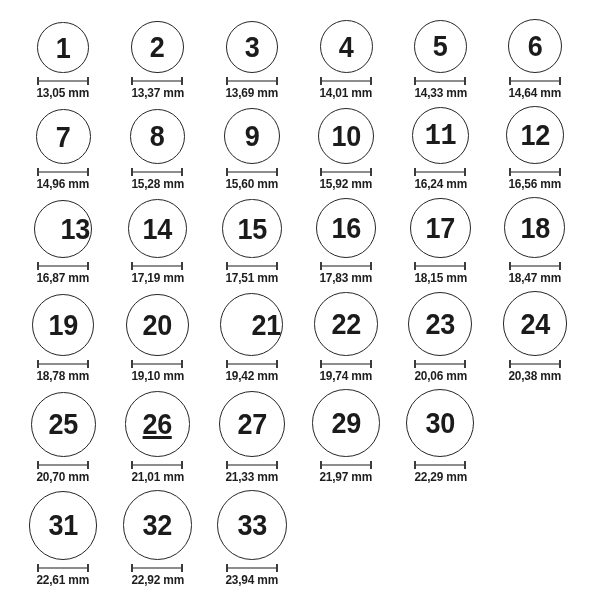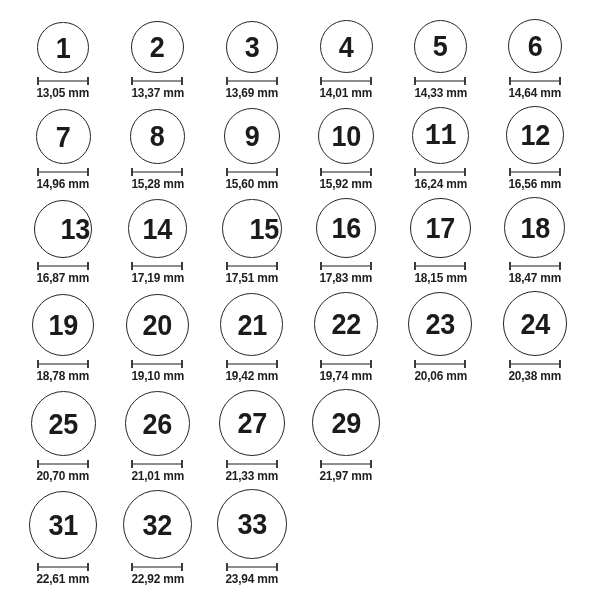--- a/index.html
+++ b/index.html
@@ -182,21 +182,21 @@
     <div class="mm-label">16,87 mm</div>
   </div>
         <div class="cell">
     <div class="circle" style="width: 58.9px; height: 58.9px;">
       <span class="num">14</span>
     </div>
     <div class="mline"></div>
     <div class="mm-label">17,19 mm</div>
   </div>
         <div class="cell">
-    <div class="circle" style="width: 59.5px; height: 59.5px; justify-content: flex-end;">
+    <div class="circle" style="width: 59.5px; height: 59.5px;">
       <span class="num">15</span>
     </div>
     <div class="mline"></div>
     <div class="mm-label">17,51 mm</div>
   </div>
         <div class="cell">
     <div class="circle" style="width: 60.1px; height: 60.1px;">
       <span class="num">16</span>
     </div>
     <div class="mline"></div>
@@ -226,21 +226,21 @@
     <div class="mm-label">18,78 mm</div>
   </div>
         <div class="cell">
     <div class="circle" style="width: 62.3px; height: 62.3px;">
       <span class="num">20</span>
     </div>
     <div class="mline"></div>
     <div class="mm-label">19,10 mm</div>
   </div>
         <div class="cell">
-    <div class="circle" style="width: 62.9px; height: 62.9px;">
+    <div class="circle" style="width: 62.9px; height: 62.9px; justify-content: flex-end;">
       <span class="num">21</span>
     </div>
     <div class="mline"></div>
     <div class="mm-label">19,42 mm</div>
   </div>
         <div class="cell">
     <div class="circle" style="width: 63.5px; height: 63.5px;">
       <span class="num">22</span>
     </div>
     <div class="mline"></div>
@@ -263,39 +263,46 @@
       </div>
       <div class="row">
         <div class="cell">
     <div class="circle" style="width: 65.2px; height: 65.2px; text-align: center;">
       <span class="num">25</span>
     </div>
     <div class="mline"></div>
     <div class="mm-label">20,70 mm</div>
   </div>
         <div class="cell">
-    <div class="circle" style="width: 65.8px; height: 65.8px;">
+    <div class="circle" style="width: 65.8px; height: 65.8px; text-decoration: underline;">
       <span class="num">26</span>
     </div>
     <div class="mline"></div>
     <div class="mm-label">21,01 mm</div>
   </div>
         <div class="cell">
     <div class="circle" style="width: 66.3px; height: 66.3px;">
       <span class="num">27</span>
     </div>
     <div class="mline"></div>
     <div class="mm-label">21,33 mm</div>
   </div>
         <div class="cell">
     <div class="circle" style="width: 67.5px; height: 67.5px;">
       <span class="num">29</span>
     </div>
     <div class="mline"></div>
     <div class="mm-label">21,97 mm</div>
+  </div>
+        <div class="cell">
+    <div class="circle" style="width: 68px; height: 68px;">
+      <span class="num">30</span>
+    </div>
+    <div class="mline"></div>
+    <div class="mm-label">22,29 mm</div>
   </div>
       </div>
       <div class="row">
         <div class="cell">
     <div class="circle" style="width: 68.6px; height: 68.6px;">
       <span class="num">31</span>
     </div>
     <div class="mline"></div>
     <div class="mm-label">22,61 mm</div>
   </div>

